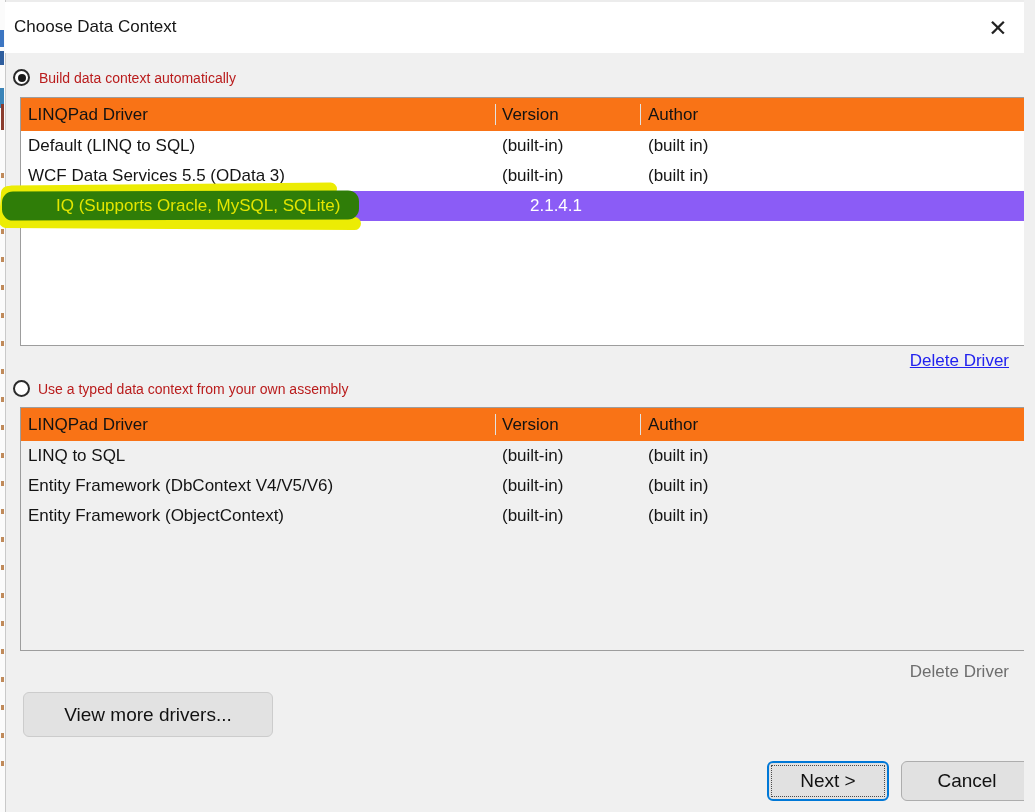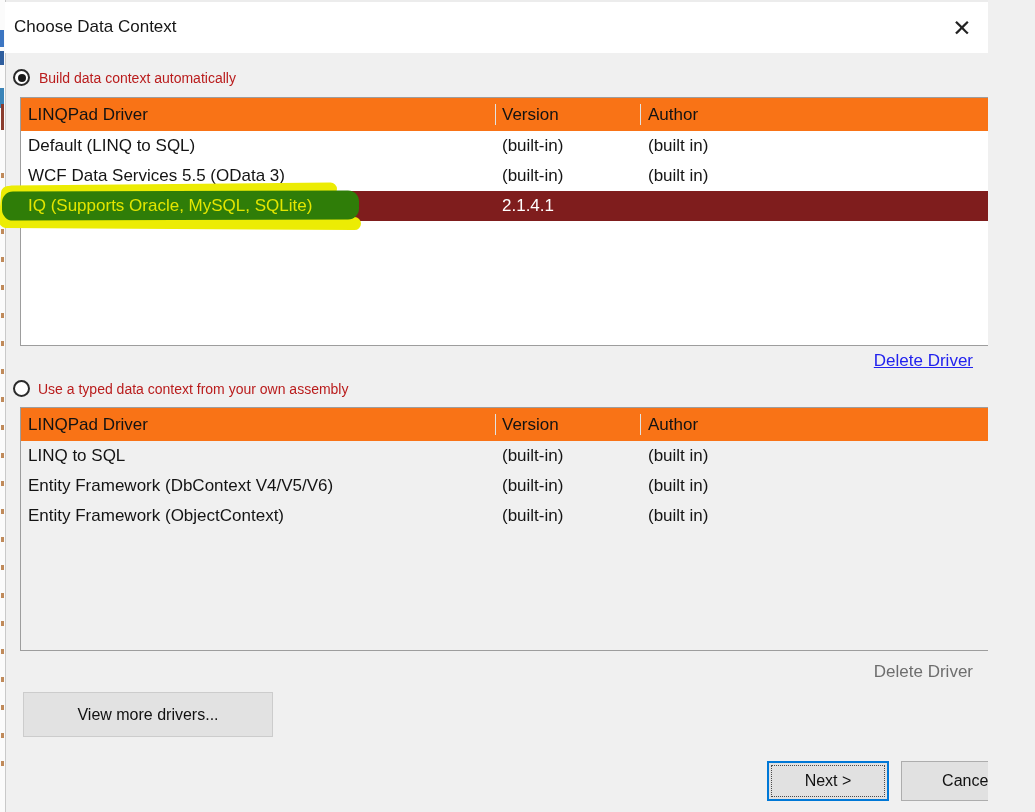--- a/index.html
+++ b/index.html
@@ -1,19 +1,19 @@
 <!DOCTYPE html>
 <html><head>
 <meta charset="utf-8">
 <style>
   html,body{margin:0;padding:0;background:#f0f0f0;}
   .screen{
     position:relative;width:988px;height:812px;overflow:hidden;
     font-family:"Liberation Sans","DejaVu Sans",sans-serif;
-    background:#f0f0f0;color:#1b1b1b;
+    background:#f0f0f0;color:#1b1b1b;padding-left:36px;
   }
   
   .topline{position:absolute;left:0;top:0;width:100%;height:2px;background:#ececec;}
   
   .edge-strip{position:absolute;left:0;top:0;width:5px;height:812px;background:#fbfbfb;border-right:1px solid #c9c9c9;}
   .edge-strip .m{position:absolute;left:0;width:4px;}
   .m1{top:30px;height:17px;background:#3c76c2;}
   .m2{top:51px;height:14px;background:#2f5e9e;}
   .m3{top:88px;height:20px;background:#3a84b8;}
   .m4{top:104px;height:26px;background:#8a3c2e;left:1px!important;width:3px!important;}
@@ -34,29 +34,29 @@
   .listview{position:absolute;left:20px;width:1004px;border:1px solid #9d9d9d;background:#fff;box-sizing:content-box;}
   .lv1{top:97px;height:247px;}
   .lv2{top:407px;height:242px;background:#f0f0f0;}
   .lv-header{position:relative;height:33px;background:#f97316;}
   .lv-grid{display:grid;grid-template-columns:474px 146px auto;padding-left:7px;align-items:center;}
   .lv-header .lv-grid{height:33px;font-size:17px;color:#131313;}
   .hsep{position:absolute;top:6px;width:1px;height:21px;background:#e2e2e2;}
   .hsep.s1{left:474px;} .hsep.s2{left:619px;}
   .lv-row{height:30px;line-height:30px;font-size:17px;color:#141414;}
   .lv-row .lv-grid{height:30px;}
-  .lv-row.selected{background:#7f1d1d;color:#ffffff;}
+  .lv-row.selected{background:#8b5cf6;color:#ffffff;margin-left:28px;}
   .lv-row.selected .cell-driver{position:relative;z-index:6;color:#e3e600;}
   .cell{white-space:nowrap;overflow:hidden;}
   
   .link{position:absolute;right:15px;font-size:17px;}
   .link.enabled{top:351px;color:#2222ee;text-decoration:underline;cursor:pointer;}
   .link.disabled{top:662px;color:#6e6e6e;text-decoration:none;}
   
-  .btn{position:absolute;background:#e1e1e1;font-size:16px;color:#111;font-family:inherit;cursor:pointer;}
+  .btn{position:absolute;background:#e1e1e1;font-size:19px;color:#111;font-family:inherit;cursor:pointer;border-radius:6px;}
   .btn-viewmore{left:23px;top:692px;width:250px;height:45px;border:1px solid #cccccc;background:#e2e2e2;}
   .btn-next{left:767px;top:761px;width:122px;height:40px;border:2px solid #0078d7;}
   .btn-next .focus-dots{position:absolute;inset:2px;border:1px dotted #4c4c4c;pointer-events:none;}
   .btn-cancel{left:901px;top:761px;width:132px;height:40px;border:1px solid #adadad;}
   
   .hl{position:absolute;pointer-events:none;z-index:5;}
   .hl-cap{left:0;top:186px;width:14px;height:42px;border-radius:8px;background:#ecec04;transform:rotate(4deg);}
   .hl-top{left:5px;top:184px;width:332px;height:13px;border-radius:7px;background:#ecec04;transform:rotate(-0.5deg);}
   .hl-bottom{left:1px;top:216px;width:360px;height:13px;border-radius:7px;background:#ecec04;transform:rotate(0.35deg);}
   .hl-green{left:2px;top:191px;width:357px;height:29px;border-radius:11px;background:#2f7d08;transform:rotate(-0.2deg);}

